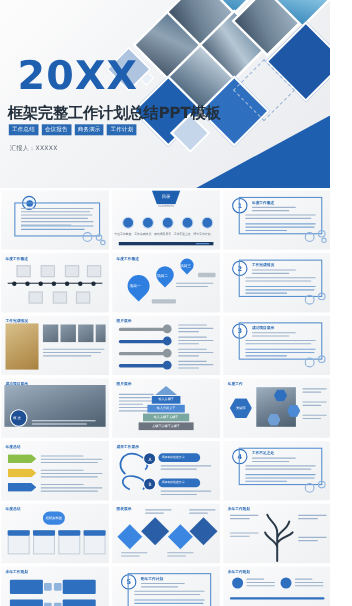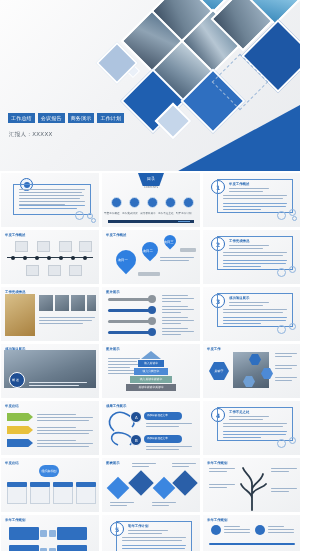--- a/index.html
+++ b/index.html
@@ -212,20 +212,22 @@
         <div class="dia solid3" style="left:66px; top:112px;"></div>
         <div class="dia solid2" style="left:128px; top:64px; width:52px; height:52px;"></div>
         <div class="dia pale1" style="left:-22px; top:82px; width:30px; height:30px;"></div>
         <div class="dia pale2" style="left:36px; top:142px; width:26px; height:26px;"></div>
         <div class="dia outline" style="left:96px; top:96px; width:40px; height:40px;"></div>
       </div>
 
       <div class="diag"></div>
       <div class="diag-line"></div>
 
+      <div class="year">20XX</div>
+      <div class="subtitle">框架完整工作计划总结PPT模板</div>
 
       <div class="tagbar">
         <span class="tag" id="tag0">工作总结</span>
         <span class="tag" id="tag1">会议报告</span>
         <span class="tag" id="tag2">商务演示</span>
         <span class="tag" id="tag3">工作计划</span>
       </div>
 
       <div class="reporter">汇报人：XXXXX</div>
     </div>

